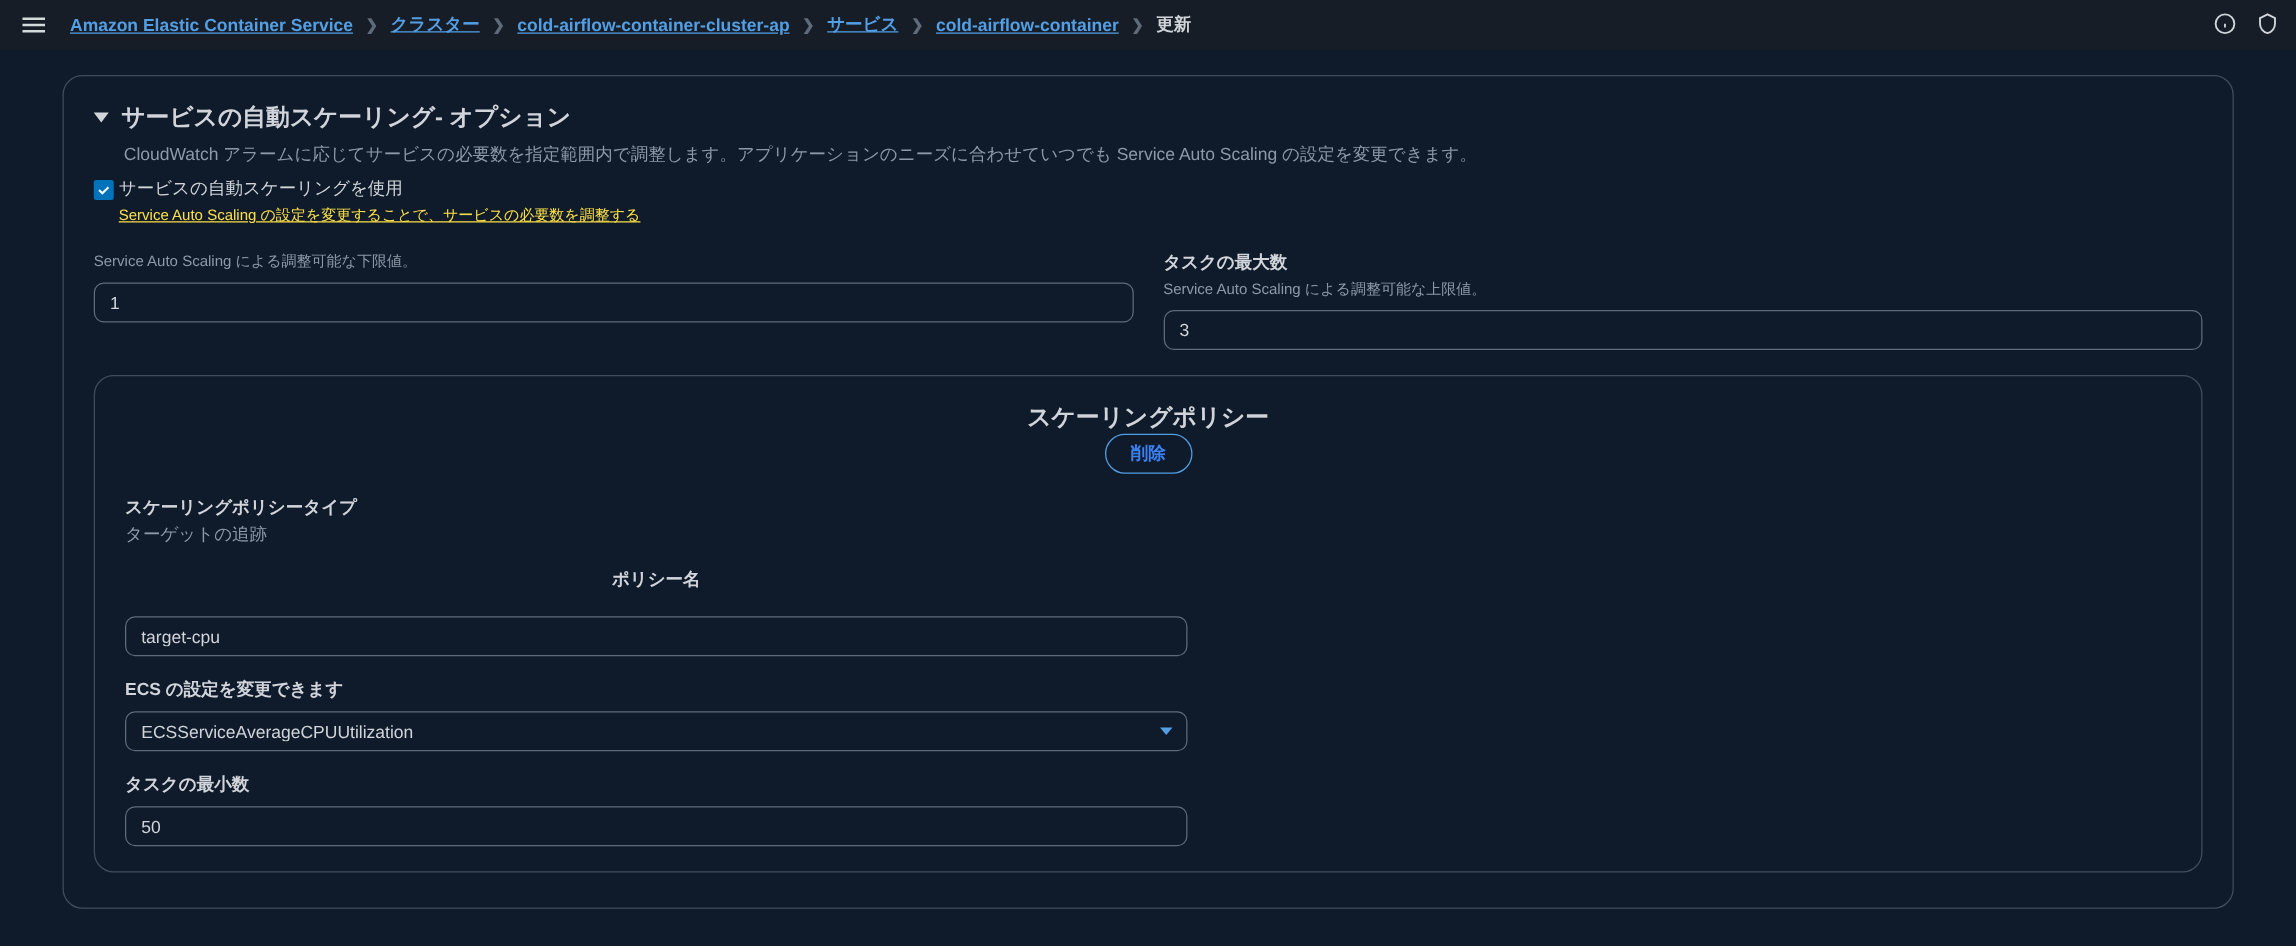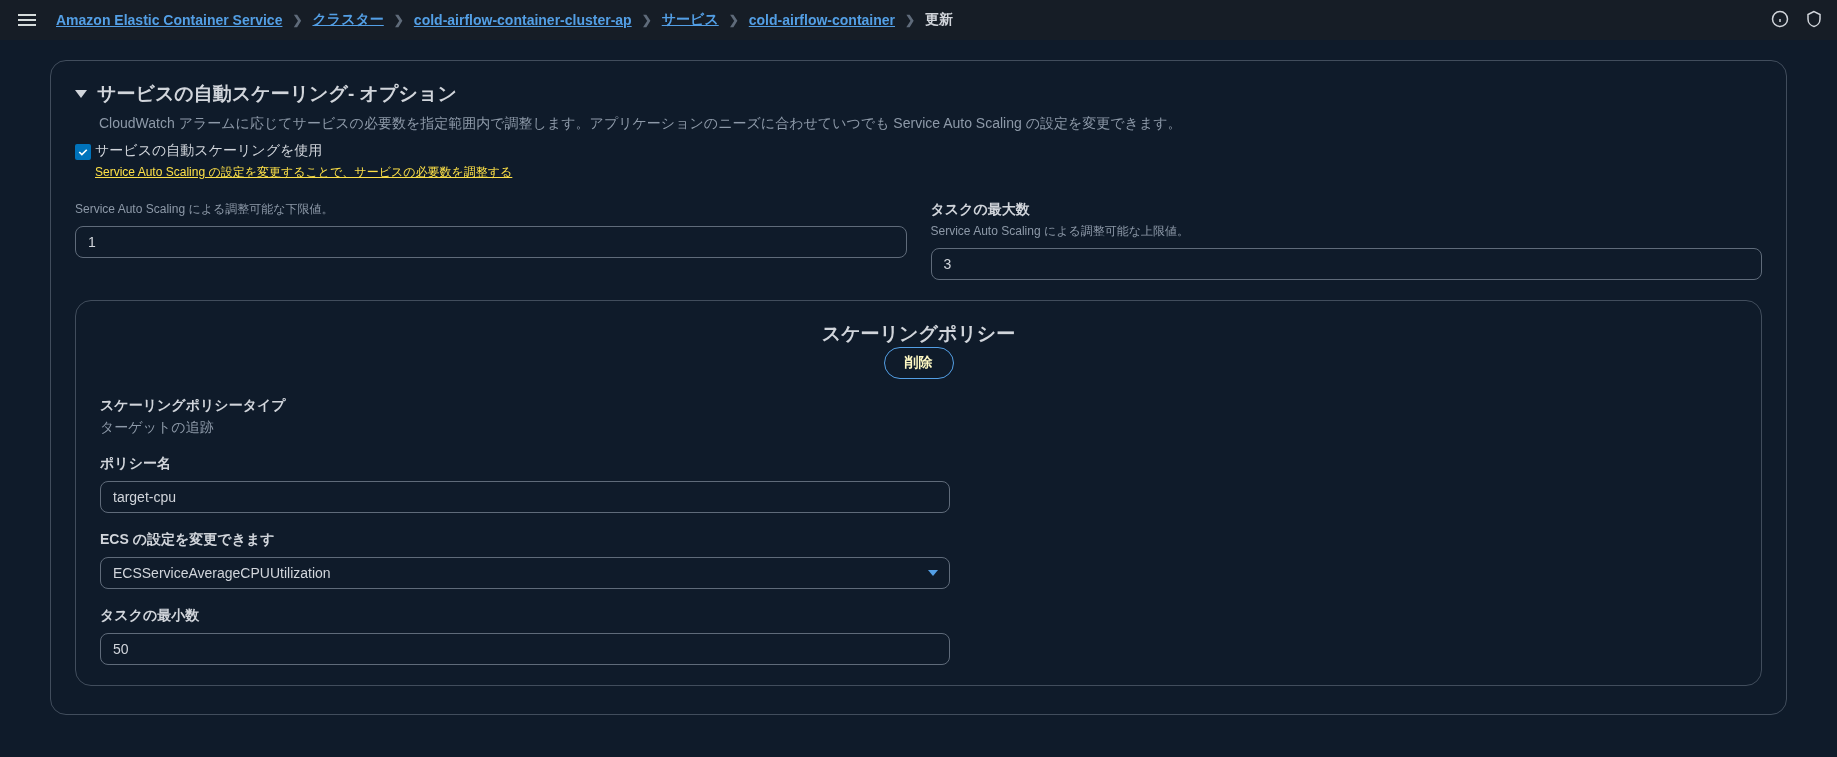--- a/index.html
+++ b/index.html
@@ -80,21 +80,21 @@
     .inner-panel {
       border: 1px solid #414d5c;
       border-radius: 16px;
       padding: 20px 24px;
     }
     .inner-header { display: flex; justify-content: center; align-items: center; margin-bottom: 18px; flex-direction: column; }
     .inner-title { font-size: 19px; font-weight: 700; color: #d1d5db; }
     .btn-outline {
       background: transparent;
       border: 1px solid #539fe5;
-      color: #fef9c3;
+      color: #3b82f6;
       border-radius: 20px;
       padding: 6px 20px;
       font-size: 14px;
       font-weight: 700;
       cursor: pointer;
     }
 
     .static-field { margin-bottom: 18px; }
     .static-value { color: #8d99a8; font-size: 14px; margin-top: 4px; }
 
@@ -190,21 +190,21 @@
         <h3 class="inner-title">スケーリングポリシー</h3>
         <button class="btn-outline">削除</button>
       </div>
 
       <div class="static-field">
         <div class="field-label">スケーリングポリシータイプ</div>
         <div class="static-value">ターゲットの追跡</div>
       </div>
 
       <div class="field-group">
-        <div class="field-label" style="margin-bottom:8px;">ポリシー名</div>
+        <div class="field-label" style="margin-bottom:20px;text-align:center;">ポリシー名</div>
         <input class="input" value="target-cpu" style="">
       </div>
 
       <div class="field-group">
         <div class="field-label" style="margin-bottom:8px;">ECS の設定を変更できます</div>
         <div class="select-wrap">
           <input class="input" readonly="" value="ECSServiceAverageCPUUtilization" style="">
           <div class="select-caret"></div>
         </div>
       </div>

